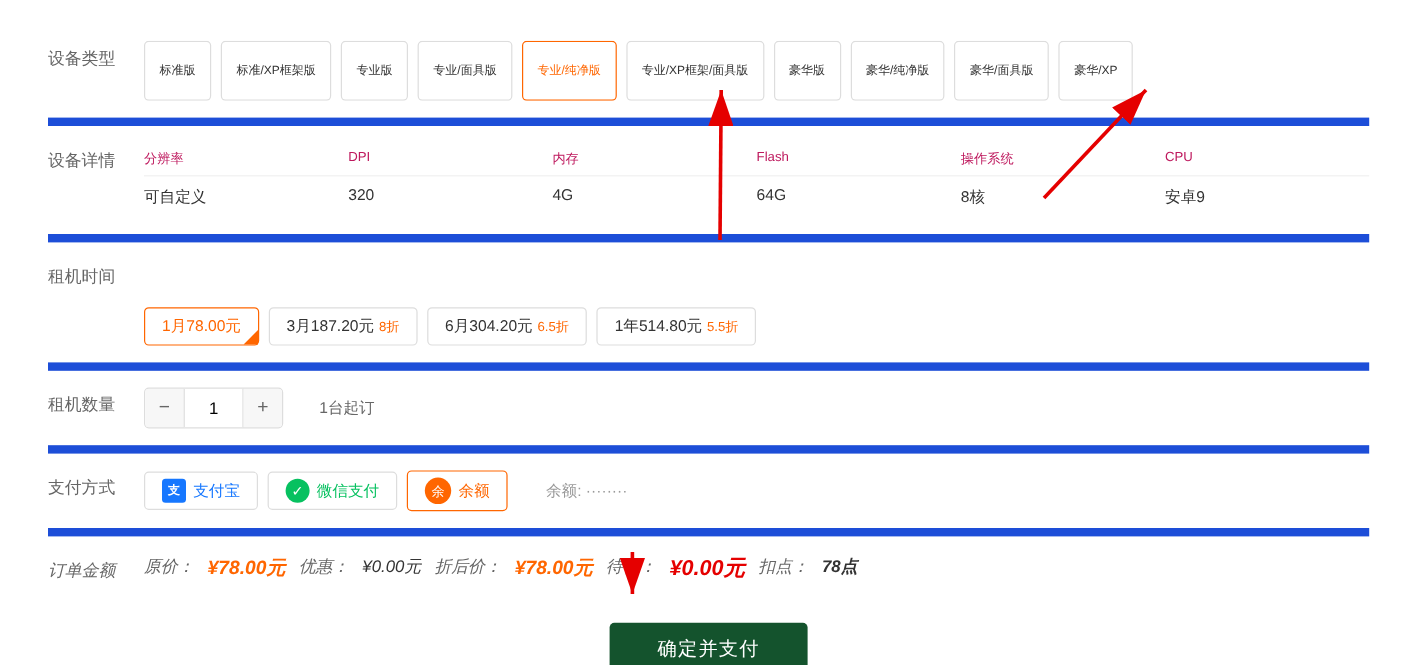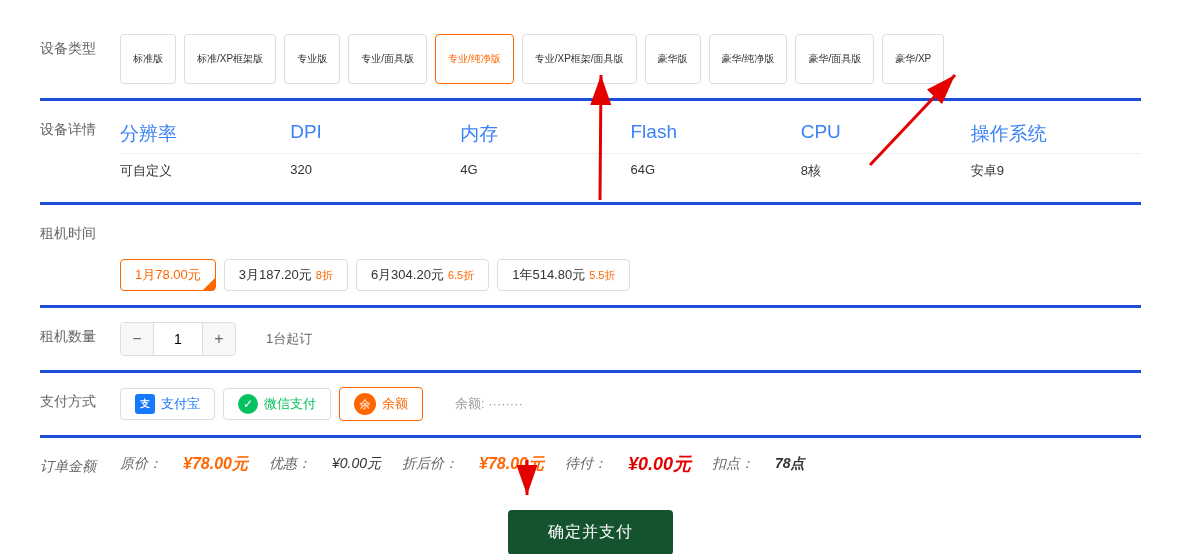--- a/index.html
+++ b/index.html
@@ -12,21 +12,21 @@
       min-height: 554px;
       overflow-x: hidden;
     }
     .container {
       padding: 20px 40px;
     }
     .row {
       display: flex;
       align-items: flex-start;
       padding: 14px 0;
-      border-bottom: 3px solid #1d4ed8;
+      border-bottom: 7px solid #1d4ed8;
     }
     .row-label {
       width: 80px;
       min-width: 80px;
       color: #666;
       font-size: 14px;
       padding-top: 6px;
     }
     .row-content {
       flex: 1;
@@ -66,22 +66,22 @@
       display: flex;
       padding: 6px 0;
     }
     .detail-table .data-row {
       display: flex;
       padding: 8px 0;
       border-top: 1px solid #f0f0f0;
     }
     .detail-col {
       flex: 1;
-      color: #3b82f6;
-      font-size: 19px;
+      color: #be185d;
+      font-size: 11px;
     }
     .detail-col.value {
       color: #333;
       font-size: 13px;
     }
 
     
     .time-option {
       border: 1px solid #ddd;
       border-radius: 4px;
@@ -178,21 +178,21 @@
       color: #999;
       margin-left: 24px;
     }
 
     
     .order-summary {
       font-size: 14px;
       color: #666;
       display: flex;
       align-items: center;
-      gap: 21px;
+      gap: 11px;
       flex-wrap: wrap;
     }
     .price-normal {
       color: #333;
     }
     .price-highlight {
       color: #ff6600;
       font-weight: bold;
       font-size: 16px;
     }
@@ -313,22 +313,22 @@
 
     <div class="row">
       <div class="row-label">设备详情</div>
       <div class="row-content" style="flex-direction:column;align-items:flex-start;width:100%;">
         <div class="detail-table">
           <div class="header-row">
           <div class="detail-col">分辨率</div>
               <div class="detail-col">DPI</div>
               <div class="detail-col">内存</div>
               <div class="detail-col">Flash</div>
+              <div class="detail-col">操作系统</div>
               <div class="detail-col">CPU</div>
-              <div class="detail-col">操作系统</div>
             </div>
           <div class="data-row">
           <div class="detail-col value">可自定义</div>
               <div class="detail-col value">320</div>
               <div class="detail-col value">4G</div>
               <div class="detail-col value">64G</div>
               <div class="detail-col value">8核</div>
               <div class="detail-col value">安卓9</div>
             </div>
         </div>

